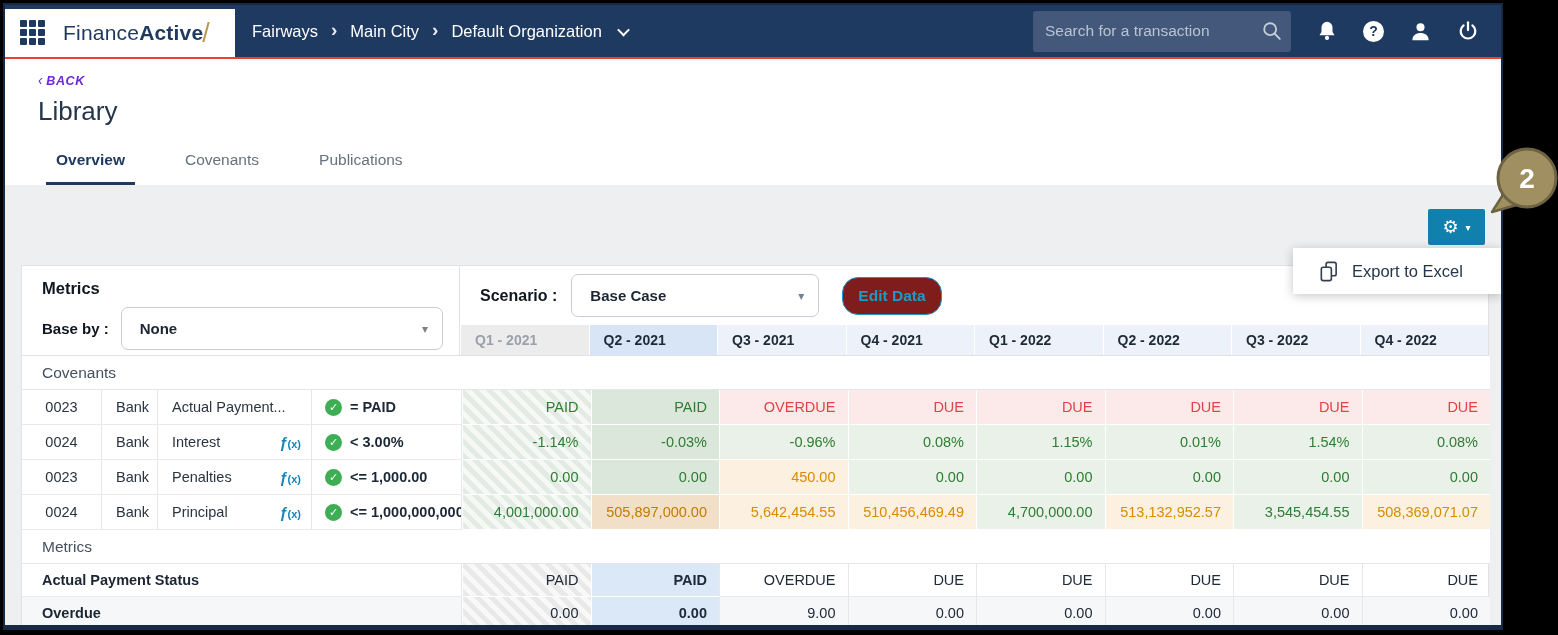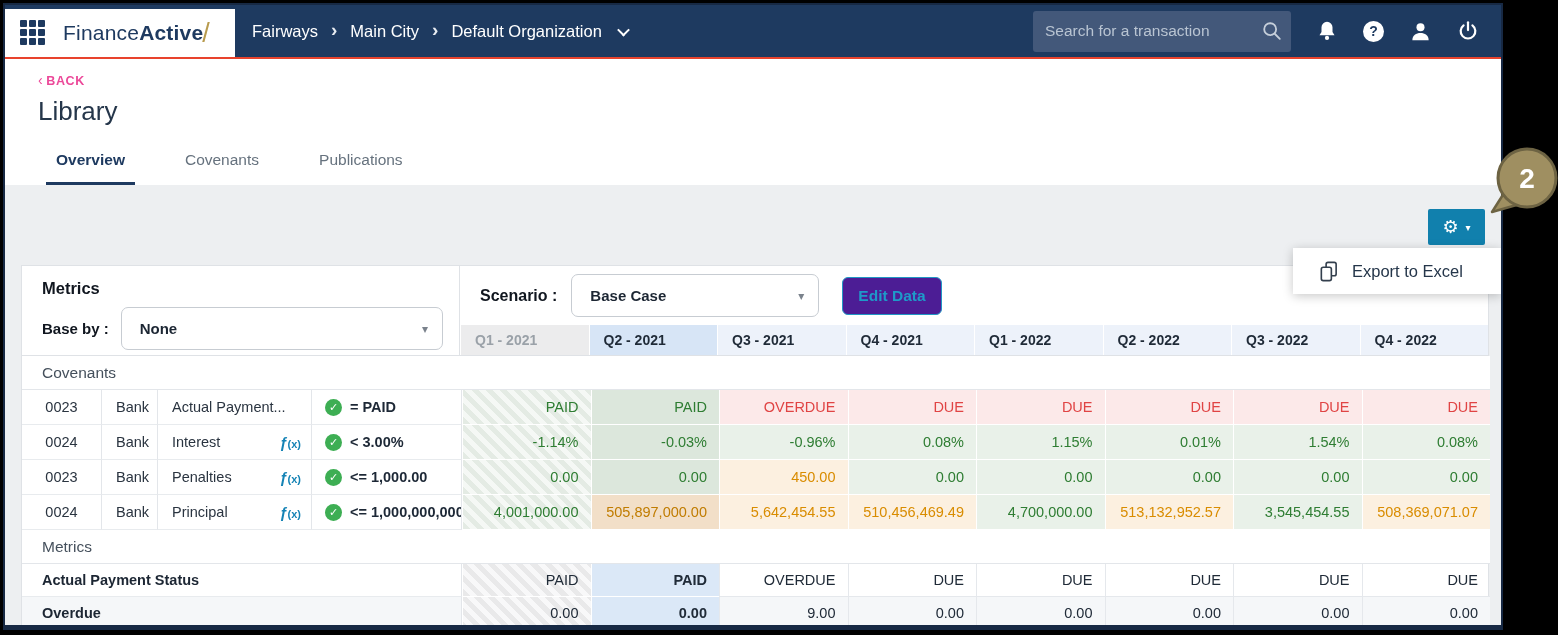--- a/index.html
+++ b/index.html
@@ -25,21 +25,21 @@
   .search-box{ width:258px; height:41px; background:#43587a; border-radius:3px; display:flex; align-items:center; padding:0 8px 0 12px; }
   .search-box input{ flex:1; background:transparent; border:none; outline:none; color:#dfe6ee; font-size:15.5px; font-family:inherit; }
   .search-box input::placeholder{ color:#b9c4d2; }
   .icon-btn{ display:flex; align-items:center; justify-content:center; cursor:pointer; }
   .help-circle{ width:21px; height:21px; border-radius:50%; background:#fff; color:#1e3a60; font-weight:bold; font-size:14px; display:flex; align-items:center; justify-content:center; }
   .red-line{ height:2px; background:#e8432d; flex-shrink:0; }
 
   
   .content{ flex:1; display:flex; flex-direction:column; background:#fff; min-height:0; }
   .page-head{ padding:13px 0 0 33px; background:#fff; }
-  .back-link{ font-size:12.5px; font-weight:bold; letter-spacing:.6px; color:#ec4899; cursor:pointer; }
+  .back-link{ font-size:12.5px; font-weight:bold; letter-spacing:.6px; color:#6d28d9; cursor:pointer;font-style:italic; }
   .back-link .lt{ font-weight:normal; font-size:14px; margin-right:3px; }
   .page-title{ font-size:26px; color:#25364a; margin-top:8px; font-weight:normal; }
   .tabs{ display:flex; gap:40px; margin-top:24px; padding-left:8px; }
   .tab{ font-size:15.5px; color:#66727e; padding:0 10px 13px 10px; cursor:pointer; }
   .tab.active{ color:#1e3a60; font-weight:bold; border-bottom:3px solid #1e3a60; }
 
   
   .work-area{ flex:1; background:#edeff1; position:relative; min-height:0; }
   .gear-btn{ position:absolute; top:24px; right:16px; width:57px; height:36px; background:#1180ad; border-radius:2px;
              display:flex; align-items:center; justify-content:center; gap:7px; color:#fff; cursor:pointer; z-index:4; }
@@ -56,21 +56,21 @@
   .metrics-title{ font-size:16.5px; font-weight:bold; color:#10161f; }
   .groupby-row{ display:flex; align-items:center; margin-top:9px; gap:12px; }
   .lbl{ font-size:15px; font-weight:bold; color:#10161f; white-space:nowrap;text-align:right; }
   .select{ flex:1; height:43px; border:1px solid #c7ccd2; border-radius:7px; display:flex; align-items:center;
            padding:0 14px 0 18px; cursor:pointer; background:#fff; }
   .select .val{ font-size:15px; font-weight:bold; color:#1c2633; flex:1; }
   .caret{ color:#7a828c; font-size:12px; }
   .scenario-panel{ flex:1; display:flex; flex-direction:column; }
   .scenario-row{ height:60px; display:flex; align-items:center; padding-left:20px; gap:14px; }
   .scenario-row .select{ flex:none; width:248px; }
-  .edit-data{ margin-left:9px; border:1px solid #2196c4; border-radius:6px; background:#4c1d95; color:#1e9ac9;
+  .edit-data{ margin-left:9px; border:1px solid #2196c4; border-radius:16px; background:#7f1d1d; color:#1e9ac9;
               font-size:15.5px; font-weight:bold; padding:9px 15px; cursor:pointer; font-family:inherit; }
   .col-headers{ height:30px; display:grid; grid-template-columns:repeat(8,128.5px); }
   .col-h{ display:flex; align-items:center; padding-left:14px; font-size:14px; font-weight:bold; color:#1f2a37;
           background:#edf2fa; border-left:1px solid #fff; cursor:pointer; }
   .col-h.disabled{ background:#ececed; color:#9aa1a8; }
   .col-h.selected{ background:#d7e5f6; }
 
   
   .grid{ display:grid; grid-template-columns:80px 56px 154px 150px repeat(8,128.5px); }
   .sec-head{ grid-column:1/-1; height:34px; display:flex; align-items:center; padding-left:20px;

